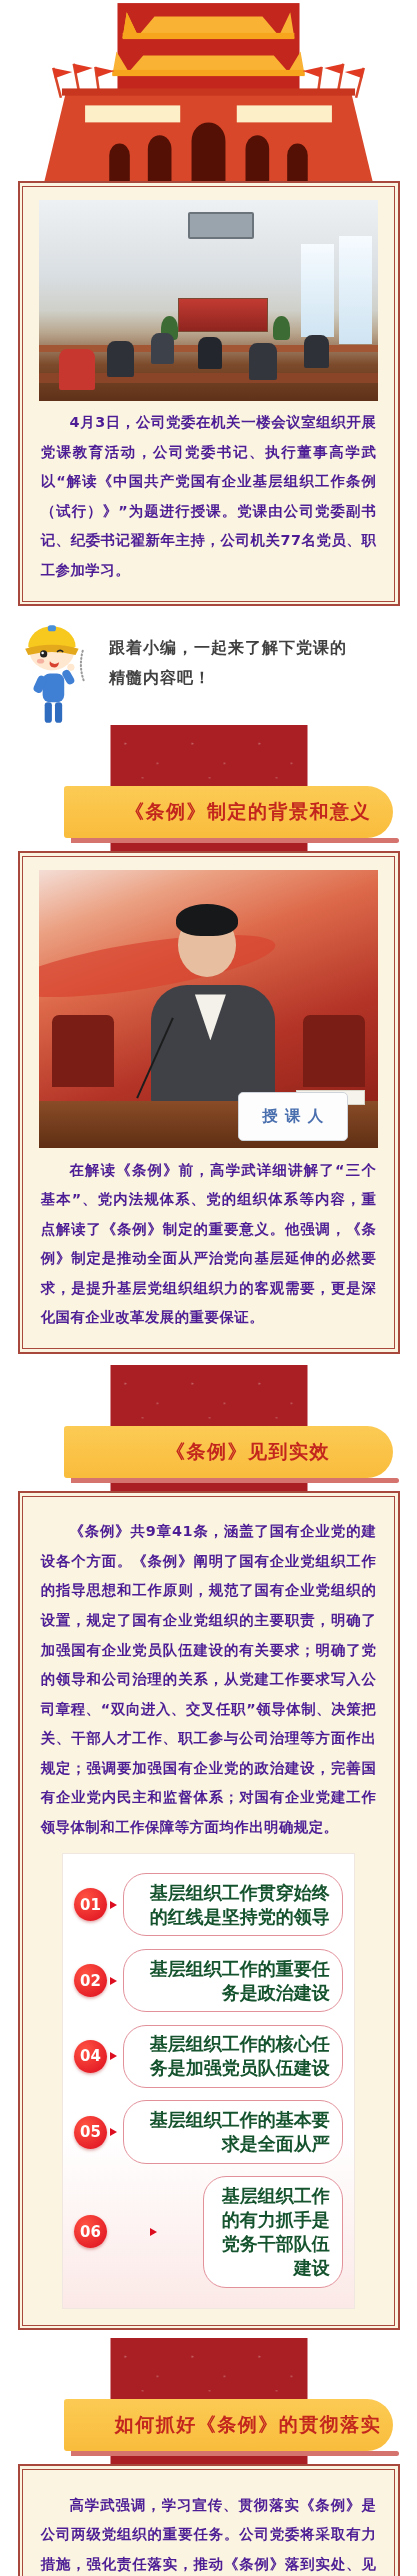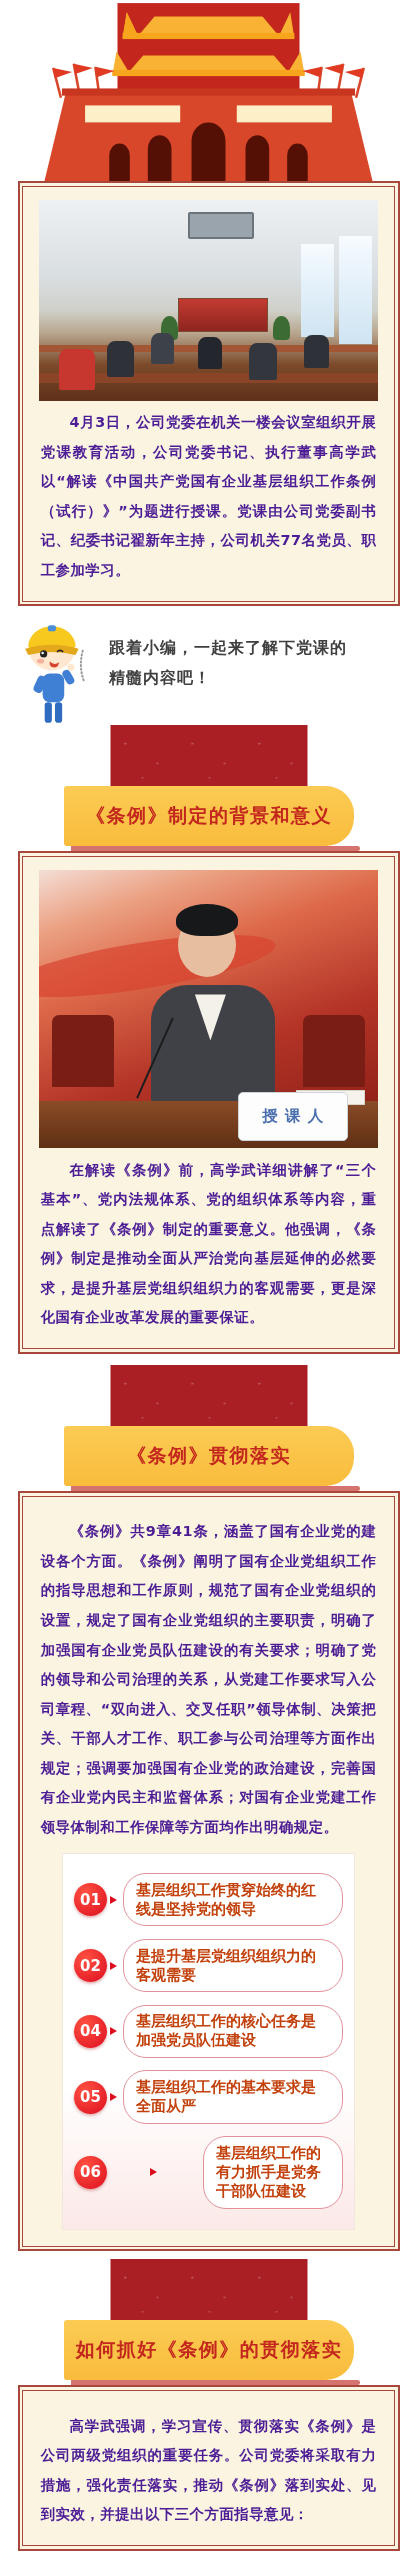--- a/index.html
+++ b/index.html
@@ -7,21 +7,21 @@
 
   
   .cbox{margin:0 17.5px;background:#fbf4e0;border:2.1px solid #a8473b;padding:2.6px;}
   .cbox-inner{border:0.5px solid #a8473b;padding:13.4px 15.5px 15.5px;}
   .para{color:#4c1d95;font-size:14.4px;line-height:2.05;font-weight:700;text-align:justify;text-indent:2em;margin:7.2px 2.1px 0;letter-spacing:0.5px;}
 
   
   .banner{position:relative;height:126px;}
   .banner .brect{position:absolute;left:50%;transform:translateX(-50%);width:197px;top:0;height:126px;background:#a91f24;
      background-image:radial-gradient(circle at 22% 30%,rgba(255,255,255,.28) 0.8px,transparent 1.3px),radial-gradient(circle at 70% 62%,rgba(255,255,255,.22) 0.8px,transparent 1.3px),radial-gradient(circle at 48% 85%,rgba(255,255,255,.2) 0.7px,transparent 1.2px);background-size:67px 62px;}
-  .banner .ribbon{position:absolute;left:64px;width:290px;top:61px;height:60px;background:linear-gradient(180deg,#fccb54,#f9bc3c);border-radius:3.1px 28px 28px 3.1px;display:flex;align-items:center;justify-content:center;}
+  .banner .ribbon{position:absolute;left:64px;width:290px;top:61px;height:52px;background:linear-gradient(180deg,#fccb54,#f9bc3c);border-radius:3.1px 28px 28px 3.1px;display:flex;align-items:center;justify-content:center;padding-left:39px;}
   .banner .ribbon::after{content:"";position:absolute;left:7.2px;right:-6.2px;bottom:-4.6px;height:4.6px;background:#d5736e;border-radius:0 5.2px 5.2px 0;}
   .banner .ribbon span{color:#c3261d;font-size:19px;font-weight:800;letter-spacing:1.5px;}
 
   
   .photo{position:relative;overflow:hidden;width:100%;}
   .photo div{position:absolute;}
   .ph-meeting{height:201px;background:linear-gradient(180deg,#eef1f3 0%,#d9dee2 38%,#cfd0c9 55%,#b9a78f 66%,#7c4a2b 82%,#5f3118 100%);}
   .vent{left:44%;top:6%;width:62px;height:23px;background:#9aa4ad;border:2.1px solid #6b737b;border-radius:2.1px;}
   .win{top:18%;width:33px;height:108px;background:linear-gradient(180deg,#f6fbff,#cfe4f2);}
   .redscreen{left:41%;top:49%;width:88px;height:32px;background:linear-gradient(180deg,#c23b32,#8f241f);border:1.5px solid #7b4a33;}
@@ -45,21 +45,21 @@
   .mascot-row{display:flex;align-items:flex-start;padding:13.4px 0 0 19.6px;height:115px;}
   .speech{margin-left:17.5px;padding-top:13.4px;}
   .speech div{color:#404040;font-size:16px;font-weight:800;line-height:1.85;letter-spacing:1px;}
 
   
   .panel{margin:10.3px 23px 0;background:linear-gradient(180deg,#ffffff 62%,#fbe9e7 100%);padding:19.6px 11.3px 20.6px;border:0.5px solid #f0e8e0;}
   .item-row{display:flex;align-items:center;margin-bottom:12.4px;}
   .item-row:last-child{margin-bottom:0;gap:40px;}
   .item-num{width:33px;height:33px;border-radius:50%;flex:none;background:radial-gradient(circle at 34% 30%,#ff5242,#dc0d1e);color:#fff;font-size:15px;font-weight:800;display:flex;align-items:center;justify-content:center;box-shadow:0 1.5px 3.1px rgba(160,0,0,.35);}
   .item-arrow{width:0;height:0;border-left:7.2px solid #dc0d1e;border-top:4.6px solid transparent;border-bottom:4.6px solid transparent;margin:0 5.2px 0 3.6px;flex:none;}
-  .item-pill{flex:1;border:1px solid #e2919b;border-radius:23px;background:#fff;padding:6.7px 12.4px;font-size:15px;font-weight:700;color:#c2410c;}
+  .item-pill{flex:1;border:1px solid #e2919b;border-radius:23px;background:#fff;padding:6.7px 12.4px;font-size:18px;font-weight:700;color:#14532d;text-align:right;}
   .gap22{height:11.3px;} .gap16{height:8.2px;}
 </style>
 </head>
 <body>
 
 <div class="page">
 
   
   <svg width="417" height="181" viewBox="0 0 810 352">
     <rect x="228" y="6" width="354" height="180" fill="#c3261d"></rect>
@@ -171,38 +171,38 @@
       <p class="para">在解读《条例》前，高学武详细讲解了“三个基本”、党内法规体系、党的组织体系等内容，重点解读了《条例》制定的重要意义。他强调，《条例》制定是推动全面从严治党向基层延伸的必然要求，是提升基层党组织组织力的客观需要，更是深化国有企业改革发展的重要保证。</p>
     </div>
   </section>
 
   <div class="gap22"></div>
 
   
   <div class="banner">
     <div class="brect"></div>
     <div class="ribbon">
-        <span>《条例》贯彻落实</span>
+        <span>《条例》见到实效</span>
       </div>
   </div>
 
   
   <section class="cbox">
     <div class="cbox-inner">
       <p class="para">《条例》共9章41条，涵盖了国有企业党的建设各个方面。《条例》阐明了国有企业党组织工作的指导思想和工作原则，规范了国有企业党组织的设置，规定了国有企业党组织的主要职责，明确了加强国有企业党员队伍建设的有关要求；明确了党的领导和公司治理的关系，从党建工作要求写入公司章程、“双向进入、交叉任职”领导体制、决策把关、干部人才工作、职工参与公司治理等方面作出规定；强调要加强国有企业党的政治建设，完善国有企业党内民主和监督体系；对国有企业党建工作领导体制和工作保障等方面均作出明确规定。</p>
       <div class="panel">
         <div class="item-row">
           <div class="item-num">01</div>
           <div class="item-arrow"></div>
           <div class="item-pill">基层组织工作贯穿始终的红线是坚持党的领导</div>
         </div>
         <div class="item-row">
           <div class="item-num">02</div>
           <div class="item-arrow"></div>
-          <div class="item-pill">是提升基层党组织组织力的客观需要</div>
+          <div class="item-pill">基层组织工作的重要任务是政治建设</div>
         </div>
         <div class="item-row">
           <div class="item-num">04</div>
           <div class="item-arrow"></div>
           <div class="item-pill">基层组织工作的核心任务是加强党员队伍建设</div>
         </div>
         <div class="item-row">
           <div class="item-num">05</div>
           <div class="item-arrow"></div>
           <div class="item-pill">基层组织工作的基本要求是全面从严</div>

